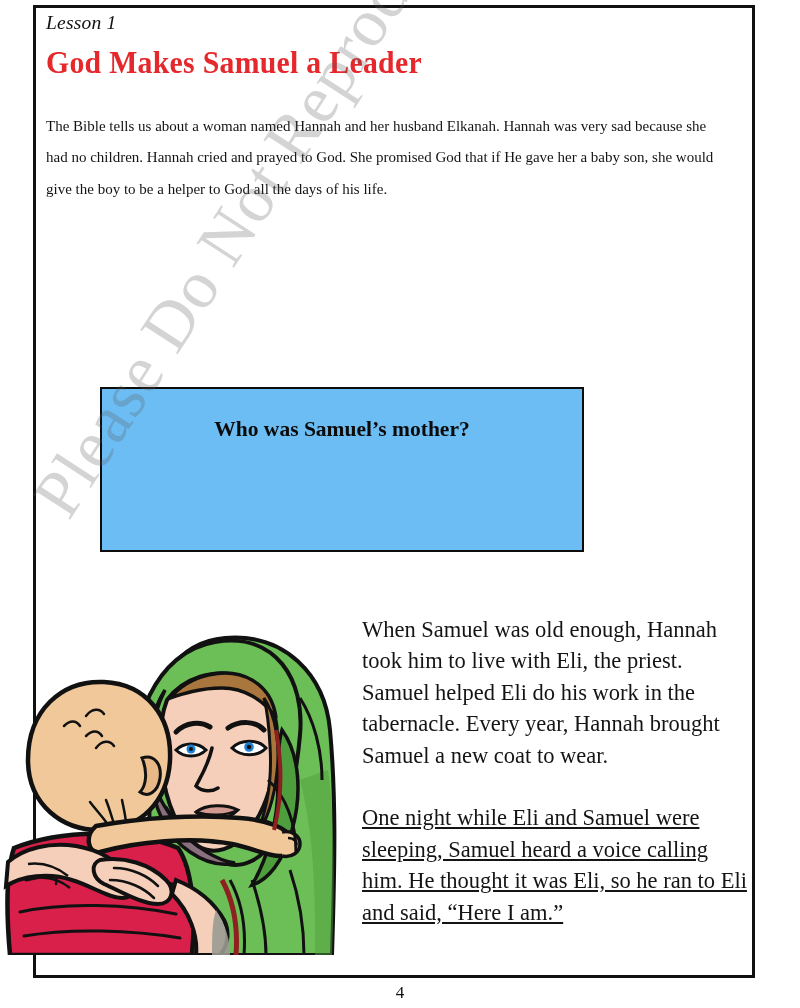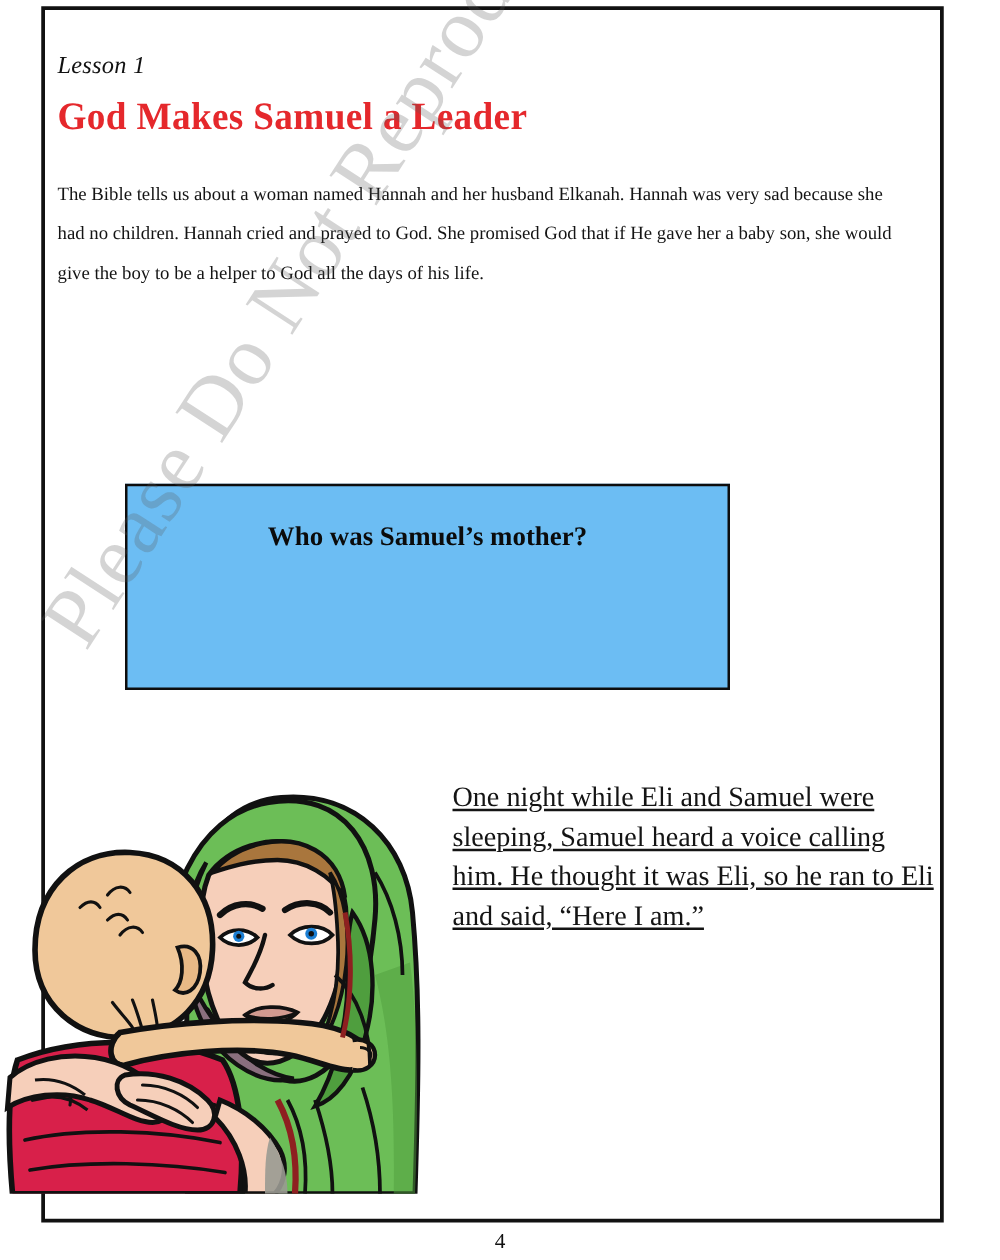--- a/index.html
+++ b/index.html
@@ -62,21 +62,20 @@
     height: 955px;
     z-index: 10;
   }
 
   #lesson-label {
     font-style: italic;
     font-size: 19.5px;
     color: #111111;
     line-height: 1.15;
     letter-spacing: 0.2px;
-    margin-top: 30px;
   }
 
   #page-title {
     margin-top: 12px;
     font-family: "Liberation Serif", "DejaVu Serif", serif;
     font-weight: bold;
     font-size: 31px;
     color: #e5282c;
     letter-spacing: 0.3px;
     line-height: 1.1;
@@ -291,20 +290,21 @@
         <path d="M268 200 C286 216 296 244 296 272" fill="none" stroke="#111111" stroke-width="3"></path>
         <path d="M300 118 C314 140 322 170 322 200" fill="none" stroke="#111111" stroke-width="3"></path>
 
         <path d="M276 150 C282 182 282 218 274 250" fill="none" stroke="#8e2020" stroke-width="4"></path>
 
       </g>
     </svg>
   </div>
 
   <div id="right-column">
+    <p id="col-par-1" class="col-par">When Samuel was old enough, Hannah took him to live with Eli, the priest. Samuel helped Eli do his work in the tabernacle. Every year, Hannah brought Samuel a new coat to wear.</p>
     <p id="col-par-2" class="col-par">One night while Eli and Samuel were sleeping, Samuel heard a voice calling him. He thought it was Eli, so he ran to Eli and said, “Here I am.”</p>
   </div>
 </div>
 
 <div id="watermark">
   <div class="wm-text">Please Do Not Reproduce</div>
 </div>
 
 <div id="page-number">4</div>
 

